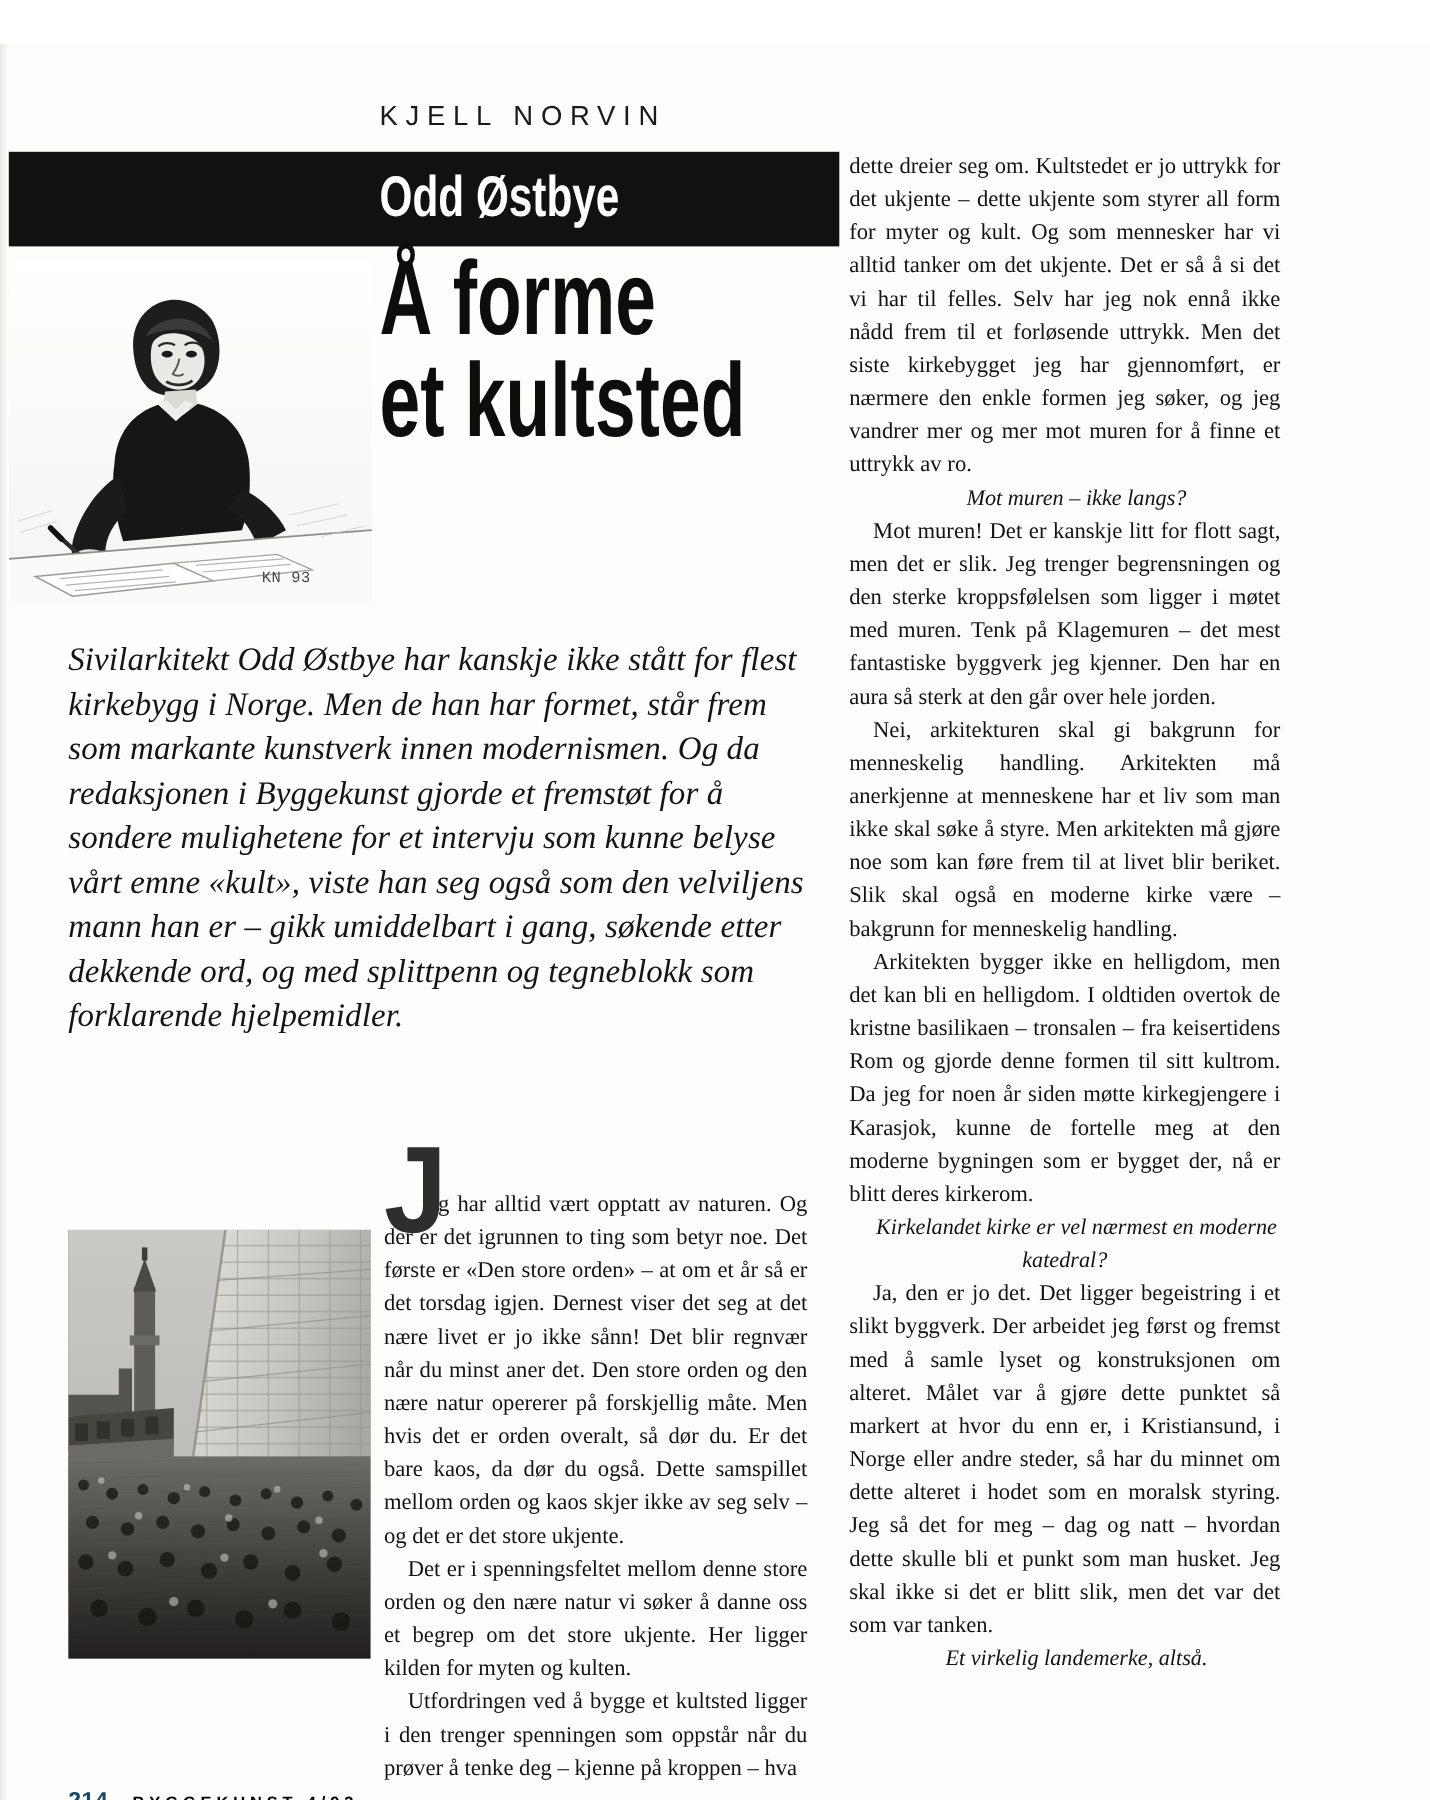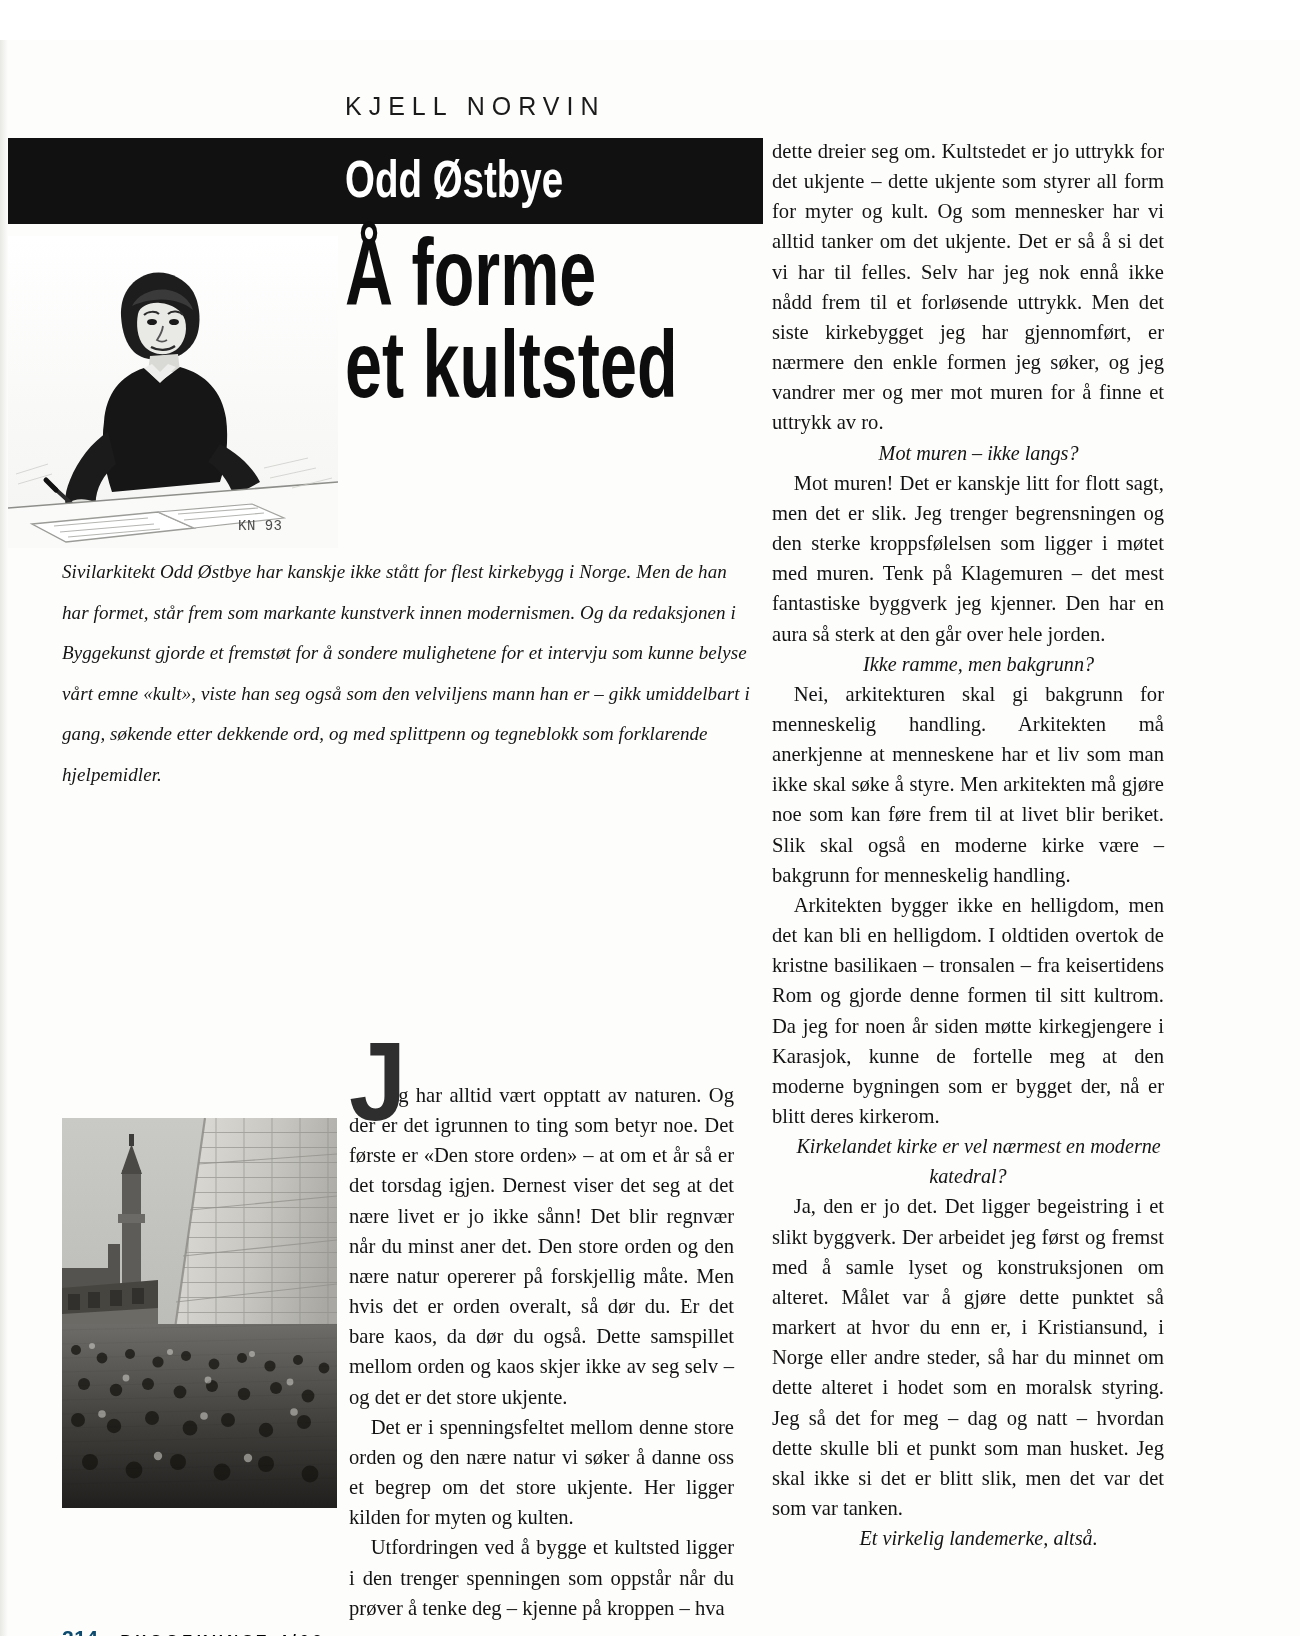--- a/index.html
+++ b/index.html
@@ -86,25 +86,25 @@
     font-family: Liberation Mono, monospace;
     font-size: 14px;
     letter-spacing: 0.5px;
     color: #4a4a4a;
   }
 
   
   .lead {
     position: absolute;
     left: 62px;
-    top: 512px;
+    top: 540px;
     width: 690px;
     font-family: "Liberation Serif", "DejaVu Serif", serif;
     font-style: italic;
-    font-size: 19px;
+    font-size: 30px;
     line-height: 40.5px;
     color: #141414;
     letter-spacing: 0.1px;
   }
 
   
   .photo {
     position: absolute;
     left: 62px;
     top: 1078px;
@@ -388,21 +388,20 @@
     </div>
     <p class="first">eg har alltid vært opptatt av naturen. Og der er det igrunnen to ting som betyr noe. Det første er «Den store orden» – at om et år så er det torsdag igjen. Dernest viser det seg at det nære livet er jo ikke sånn! Det blir regnvær når du minst aner det. Den store orden og den nære natur opererer på forskjellig måte. Men hvis det er orden overalt, så dør du. Er det bare kaos, da dør du også. Dette samspillet mellom orden og kaos skjer ikke av seg selv – og det er det store ukjente.</p>
     <p> Det er i spenningsfeltet mellom denne store orden og den nære natur vi søker å danne oss et begrep om det store ukjente. Her ligger kilden for myten og kulten.</p>
     <p>Utfordringen ved å bygge et kultsted ligger i den trenger spenningen som oppstår når du prøver å tenke deg – kjenne på kroppen – hva</p>
   </div>
 
   <div class="col col-right">
     <p class="noindent">dette dreier seg om. Kultstedet er jo uttrykk for det ukjente – dette ukjente som styrer all form for myter og kult. Og som mennesker har vi alltid tanker om det ukjente. Det er så å si det vi har til felles. Selv har jeg nok ennå ikke nådd frem til et forløsende uttrykk. Men det siste kirkebygget jeg har gjennomført, er nærmere den enkle formen jeg søker, og jeg vandrer mer og mer mot muren for å finne et uttrykk av ro.</p>
     <p class="q">Mot muren – ikke langs?</p>
     <p>Mot muren! Det er kanskje litt for flott sagt, men det er slik. Jeg trenger begrensningen og den sterke kroppsfølelsen som ligger i møtet med muren. Tenk på Klagemuren – det mest fantastiske byggverk jeg kjenner. Den har en aura så sterk at den går over hele jorden.</p>
-    <p class="q">Ikke ramme, men bakgrunn?</p>
     <p>Nei, arkitekturen skal gi bakgrunn for menneskelig handling. Arkitekten må anerkjenne at menneskene har et liv som man ikke skal søke å styre. Men arkitekten må gjøre noe som kan føre frem til at livet blir beriket. Slik skal også en moderne kirke være – bakgrunn for menneskelig handling.</p>
     <p>Arkitekten bygger ikke en helligdom, men det kan bli en helligdom. I oldtiden overtok de kristne basilikaen – tronsalen – fra keisertidens Rom og gjorde denne formen til sitt kultrom. Da jeg for noen år siden møtte kirkegjengere i Karasjok, kunne de fortelle meg at den moderne bygningen som er bygget der, nå er blitt deres kirkerom.</p>
     <p class="q">Kirkelandet kirke er vel nærmest en moderne katedral?</p>
     <p>Ja, den er jo det. Det ligger begeistring i et slikt byggverk. Der arbeidet jeg først og fremst med å samle lyset og konstruksjonen om alteret. Målet var å gjøre dette punktet så markert at hvor du enn er, i Kristiansund, i Norge eller andre steder, så har du minnet om dette alteret i hodet som en moralsk styring. Jeg så det for meg – dag og natt – hvordan dette skulle bli et punkt som man husket. Jeg skal ikke si det er blitt slik, men det var det som var tanken.</p>
     <p class="q">Et virkelig landemerke, altså.</p>
 
   </div>
 
   <div class="footer">
     <span class="folio">214</span>

